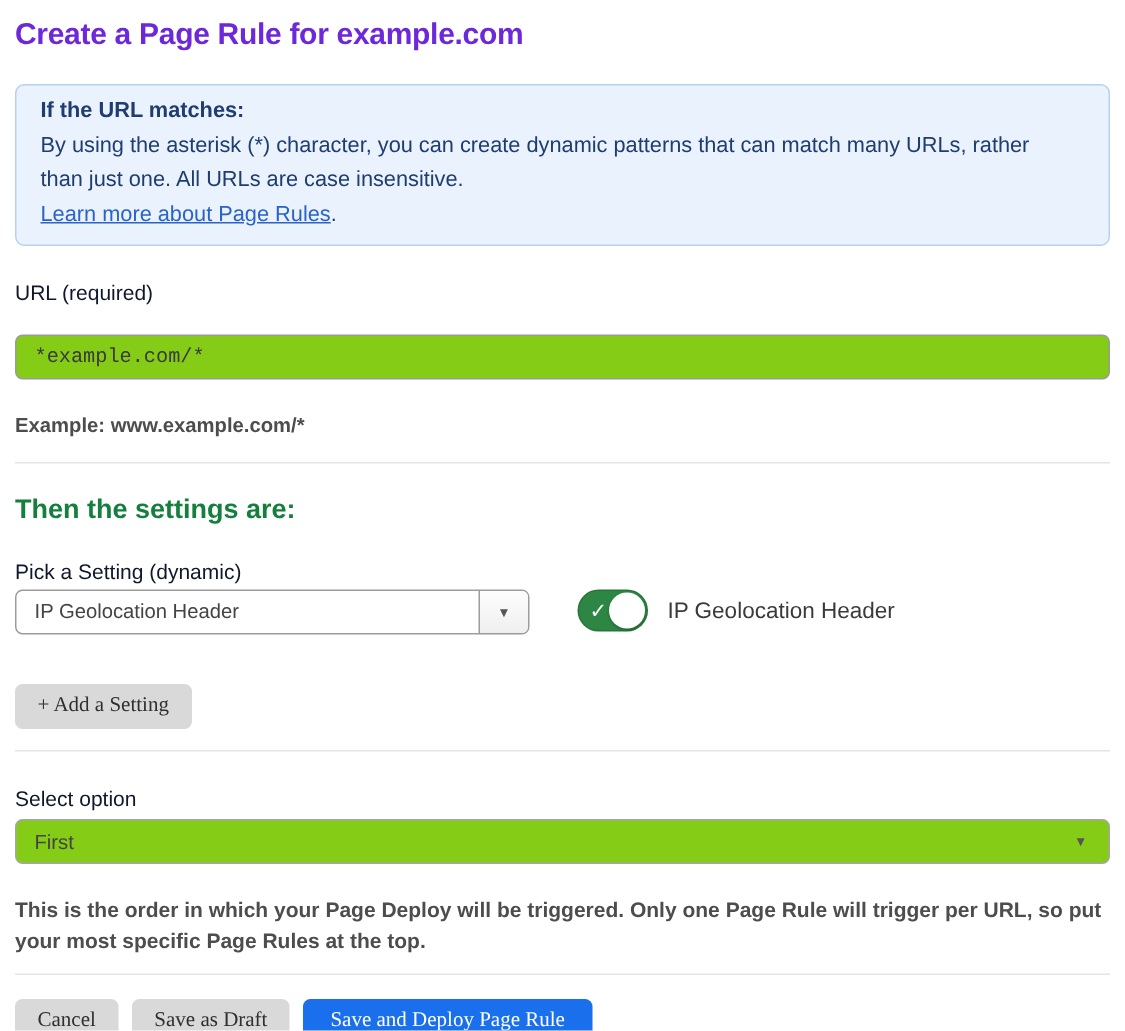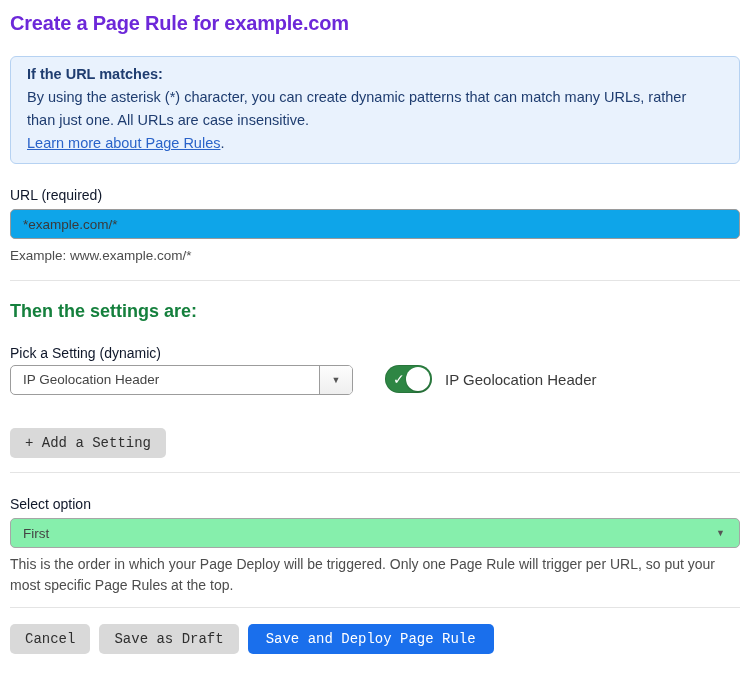--- a/index.html
+++ b/index.html
@@ -39,38 +39,39 @@
     cursor: pointer;
   }
 
   .field-label {
     margin-top: 23px;
     font-size: 14px;
     color: #0f172a;
   }
 
   .text-input {
-    margin-top: 6px;
+    margin-top: 20px;
     width: 100%;
     height: 30px;
     border: 1px solid #9a9a9a;
     border-radius: 5px;
     padding: 0 12px;
     font-size: 13.5px;
     color: #3a3a3a;
-    font-family: Liberation Sans, sans-serif;
-    background: #0ea5e9;
+    font-family: Liberation Mono, monospace;
+    background: #84cc16;
     outline: none;
   }
 
   .helper-text {
-    margin-top: 6px;
+    margin-top: 20px;
     font-size: 13.5px;
     color: #4d4d4d;
     line-height: 21px;
+    font-weight: bold;
   }
 
   .divider {
     border: none;
     border-top: 1px solid #e4e4e4;
     margin-top: 14px;
   }
 
   .section-heading {
     margin-top: 20px;
@@ -163,42 +164,42 @@
   }
 
   .btn {
     display: inline-flex;
     align-items: center;
     justify-content: center;
     height: 30px;
     border: none;
     border-radius: 5px;
     font-size: 14px;
-    font-family: Liberation Mono, monospace;
+    font-family: Liberation Serif, serif;
     cursor: pointer;
   }
   .btn-gray {
     background: #d9d9d9;
     color: #2f2f2f;
     padding: 0 15px;
   }
   .btn-primary {
     background: #1a6fec;
     color: #ffffff;
     padding: 0 18px;
   }
   .add-setting-btn { margin-top: 33px; }
 
   .select-box {
     margin-top: 6px;
     width: 100%;
     height: 30px;
     border: 1px solid #a6a6a6;
     border-radius: 5px;
-    background: #86efac;
+    background: #84cc16;
     display: flex;
     align-items: center;
     cursor: pointer;
   }
   .select-value {
     flex: 1;
     padding: 0 12px;
     font-size: 13.5px;
     color: #444;
   }

